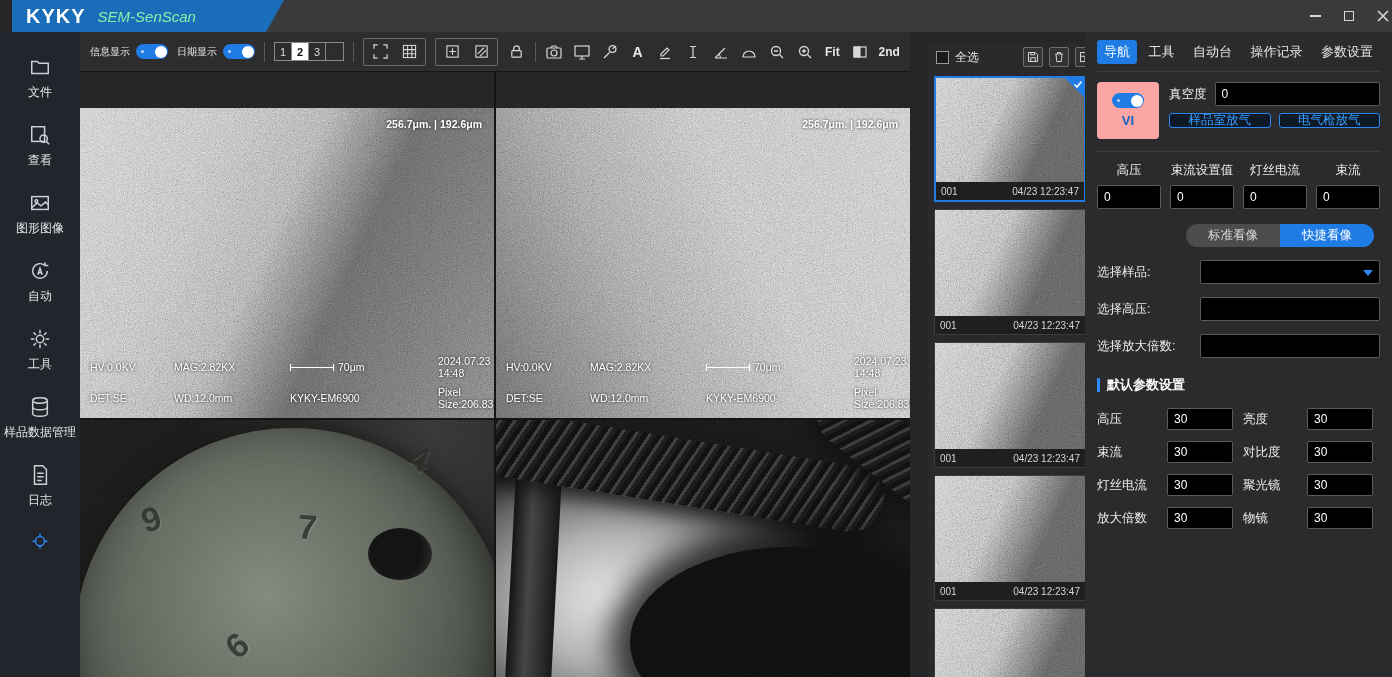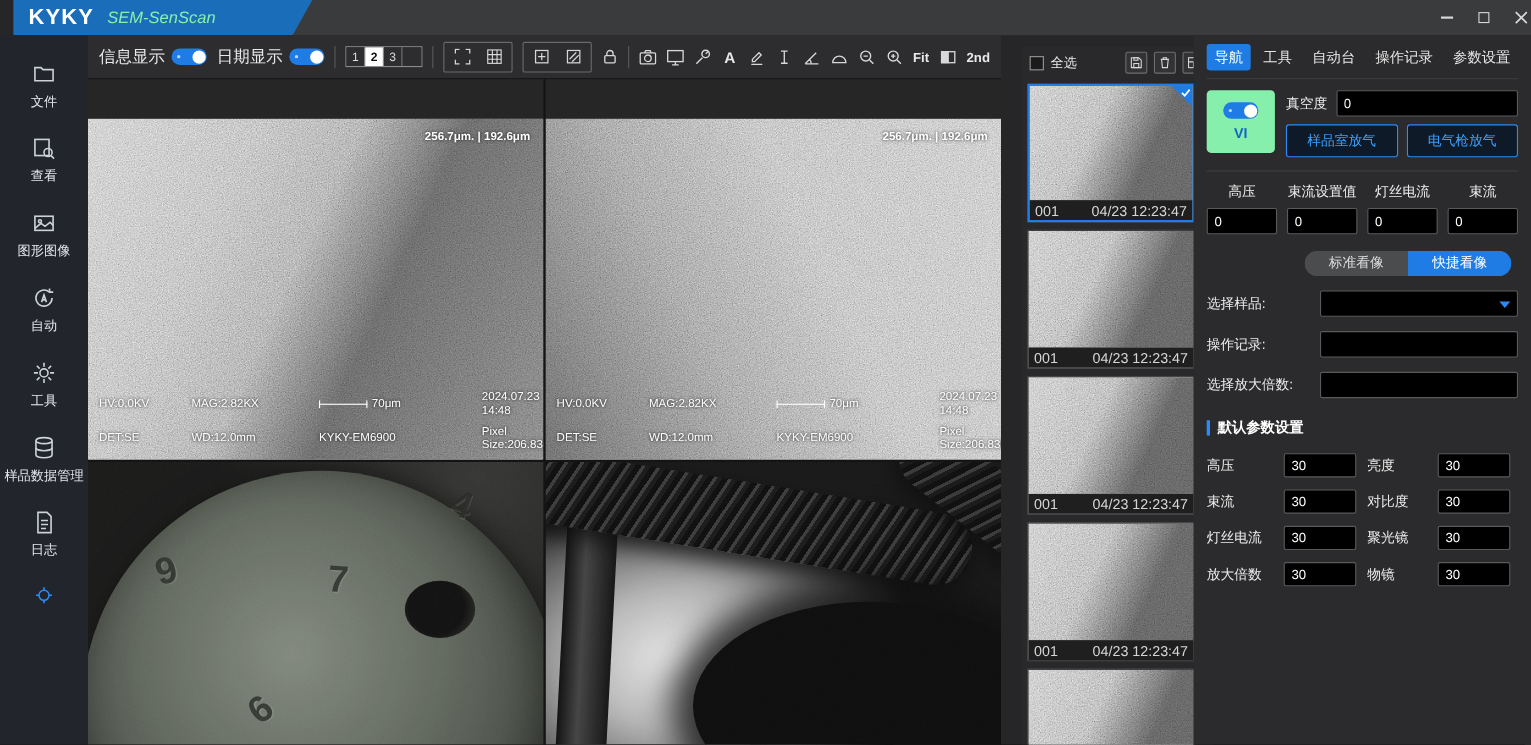--- a/index.html
+++ b/index.html
@@ -23,21 +23,21 @@
   .sidebar { position:absolute; left:0; top:32px; bottom:0; width:80px; background:#22252b;
              display:flex; flex-direction:column; padding-top:12px; overflow:hidden; }
   .side-item { display:flex; flex-direction:column; align-items:center; gap:7px;
                padding:12px 2px; color:#e3e6ea; font-size:12px; text-align:center; line-height:1.25; }
   .side-item svg { display:block; }
 
   
   .toolbar { position:absolute; left:80px; top:32px; width:830px; height:40px; background:#2d2d2f;
              border-bottom:1px solid #161616; display:flex; align-items:center; gap:9px; padding:0 10px; }
   .tgroup { display:flex; align-items:center; gap:6px; }
-  .tglabel { font-size:15px; color:#e8e8e8; white-space:nowrap;text-align:right; }
+  .tglabel { font-size:10px; color:#e8e8e8; white-space:nowrap;text-align:right; }
   .switch { width:32px; height:15px; border-radius:8px; background:#1f7ce4; position:relative; flex:none; }
   .switch::before { content:''; position:absolute; left:5px; top:6px; width:3px; height:3px; border-radius:50%; background:rgba(255,255,255,.7); }
   .switch::after { content:''; position:absolute; right:1.5px; top:1.5px; width:12px; height:12px; border-radius:50%; background:#fff; }
   .vsep { width:1px; height:20px; background:#5a5a5a; flex:none; }
   .laybox { display:flex; border:1px solid #8a8a8a; }
   .laycell { width:17px; height:17px; display:flex; align-items:center; justify-content:center;
              font-size:11px; color:#ddd; border-right:1px solid #8a8a8a; background:#2d2d2f; }
   .laycell:last-child { border-right:none; }
   .laycell.active { background:#fff; color:#111; font-weight:bold; }
   .gbox { display:flex; align-items:center; gap:7px; border:1px solid #6a6a6a; padding:2px 5px; border-radius:2px; }
@@ -114,44 +114,44 @@
            display:flex; align-items:center; justify-content:center; flex:none; }
   .tlist { position:absolute; top:34px; left:6px; right:17px; bottom:0; overflow:hidden; }
   .thumb { position:relative; height:126px; border:1px solid #3c3c3c; margin-bottom:7px;
            background:#7d7d7d; overflow:hidden; }
   .thumb.selected { border:2px solid #1f7ce4; }
   .timg { position:absolute; left:0; right:0; top:0; bottom:18px; overflow:hidden; background:#8d8d8d; }
   .tshade { position:absolute; inset:0;
             background:linear-gradient(115deg, rgba(255,255,255,.25) 0%, transparent 40%, rgba(0,0,0,.45) 70%); }
   .tcap { position:absolute; left:0; right:0; bottom:0; height:18px; background:rgba(14,14,14,.85);
           display:flex; justify-content:space-between; align-items:center; padding:0 5px;
-          font-size:13px; color:#d5d5d5; }
+          font-size:10px; color:#d5d5d5; }
   .selcorner { position:absolute; top:0; right:0; width:19px; height:19px; background:#1f7ce4;
                clip-path:polygon(0 0,100% 0,100% 100%); z-index:2; }
   .selcheck { position:absolute; top:1px; right:1px; z-index:3; }
   .scrolltrack { position:absolute; top:34px; right:4px; bottom:6px; width:8px; background:#1d1d1f; border-radius:4px; }
   .scrollthumb { position:absolute; top:2px; left:0; width:8px; height:95px; background:#4f4f52; border-radius:4px; }
 
   
   .rpanel { position:absolute; left:1085px; top:32px; right:0; bottom:0; background:#2b2b2d; padding:8px 12px 0; }
   .tabs { display:flex; justify-content:space-between; align-items:center; padding-bottom:7px;
           border-bottom:1px solid #3c3c3e; }
   .tab { font-size:13px; color:#e5e5e5; padding:3px 7px; border-radius:3px; white-space:nowrap; }
   .tab.active { background:#1f7ce4; color:#fff; }
   .vi-row { display:flex; gap:10px; margin-top:10px; }
-  .vi-card { width:62px; height:57px; background:#86efac; border-radius:4px; flex:none;
+  .vi-card { width:62px; height:57px; background:#fca5a5; border-radius:4px; flex:none;
              display:flex; flex-direction:column; align-items:center; justify-content:center; gap:5px; }
   .vi-label { color:#1565c0; font-weight:bold; font-size:13px; }
   .vi-right { flex:1; display:flex; flex-direction:column; gap:7px; }
   .vac-row { display:flex; align-items:center; gap:8px; }
   .plabel { font-size:12.5px; color:#ececec; white-space:nowrap; }
   input.dark { background:#000; border:1px solid #5a5a5a; border-radius:2px; color:#fff;
                font-size:12px; height:24px; padding:0 6px; width:100%; font-family:inherit; }
   .vent-row { display:flex; gap:8px; }
-  .btn-blue { flex:1; height:30px; background:#0e1a28; border:1px solid #2a8af6; color:#3aa0ff;
+  .btn-blue { flex:1; height:15px; background:#0e1a28; border:1px solid #2a8af6; color:#3aa0ff;
               font-size:12.5px; border-radius:3px; display:flex; align-items:center; justify-content:center;
               white-space:nowrap; }
   .divider { height:1px; background:#3e3e40; margin:12px 0 10px; }
   .fields { display:flex; gap:9px; }
   .fgroup { flex:1; display:flex; flex-direction:column; align-items:center; gap:6px; min-width:0; }
   .seg { display:flex; width:188px; height:23px; margin:15px 6px 0 auto; border-radius:12px; overflow:hidden;
          font-size:12.5px; }
   .seg-l { flex:1; background:#4b4c4e; color:#ddd; display:flex; align-items:center; justify-content:center; }
   .seg-r { flex:1; background:#1f7ce4; color:#fff; display:flex; align-items:center; justify-content:center; }
   .sel-row { display:flex; align-items:center; margin-top:13px; gap:6px; }
@@ -612,21 +612,21 @@
       <span class="seg-r">快捷看像</span>
     </div>
 
     <div class="sel-row">
       <span class="plabel">选择样品:</span>
       <div class="selbox">
           <span class="arr"></span>
         </div>
     </div>
     <div class="sel-row">
-      <span class="plabel">操作记录:</span>
+      <span class="plabel">选择高压:</span>
       <div class="selbox"></div>
     </div>
     <div class="sel-row">
       <span class="plabel">选择放大倍数:</span>
       <div class="selbox"></div>
     </div>
 
     <div class="sec-head">
       <span class="sec-bar"></span>
       <span class="sec-title">默认参数设置</span>

